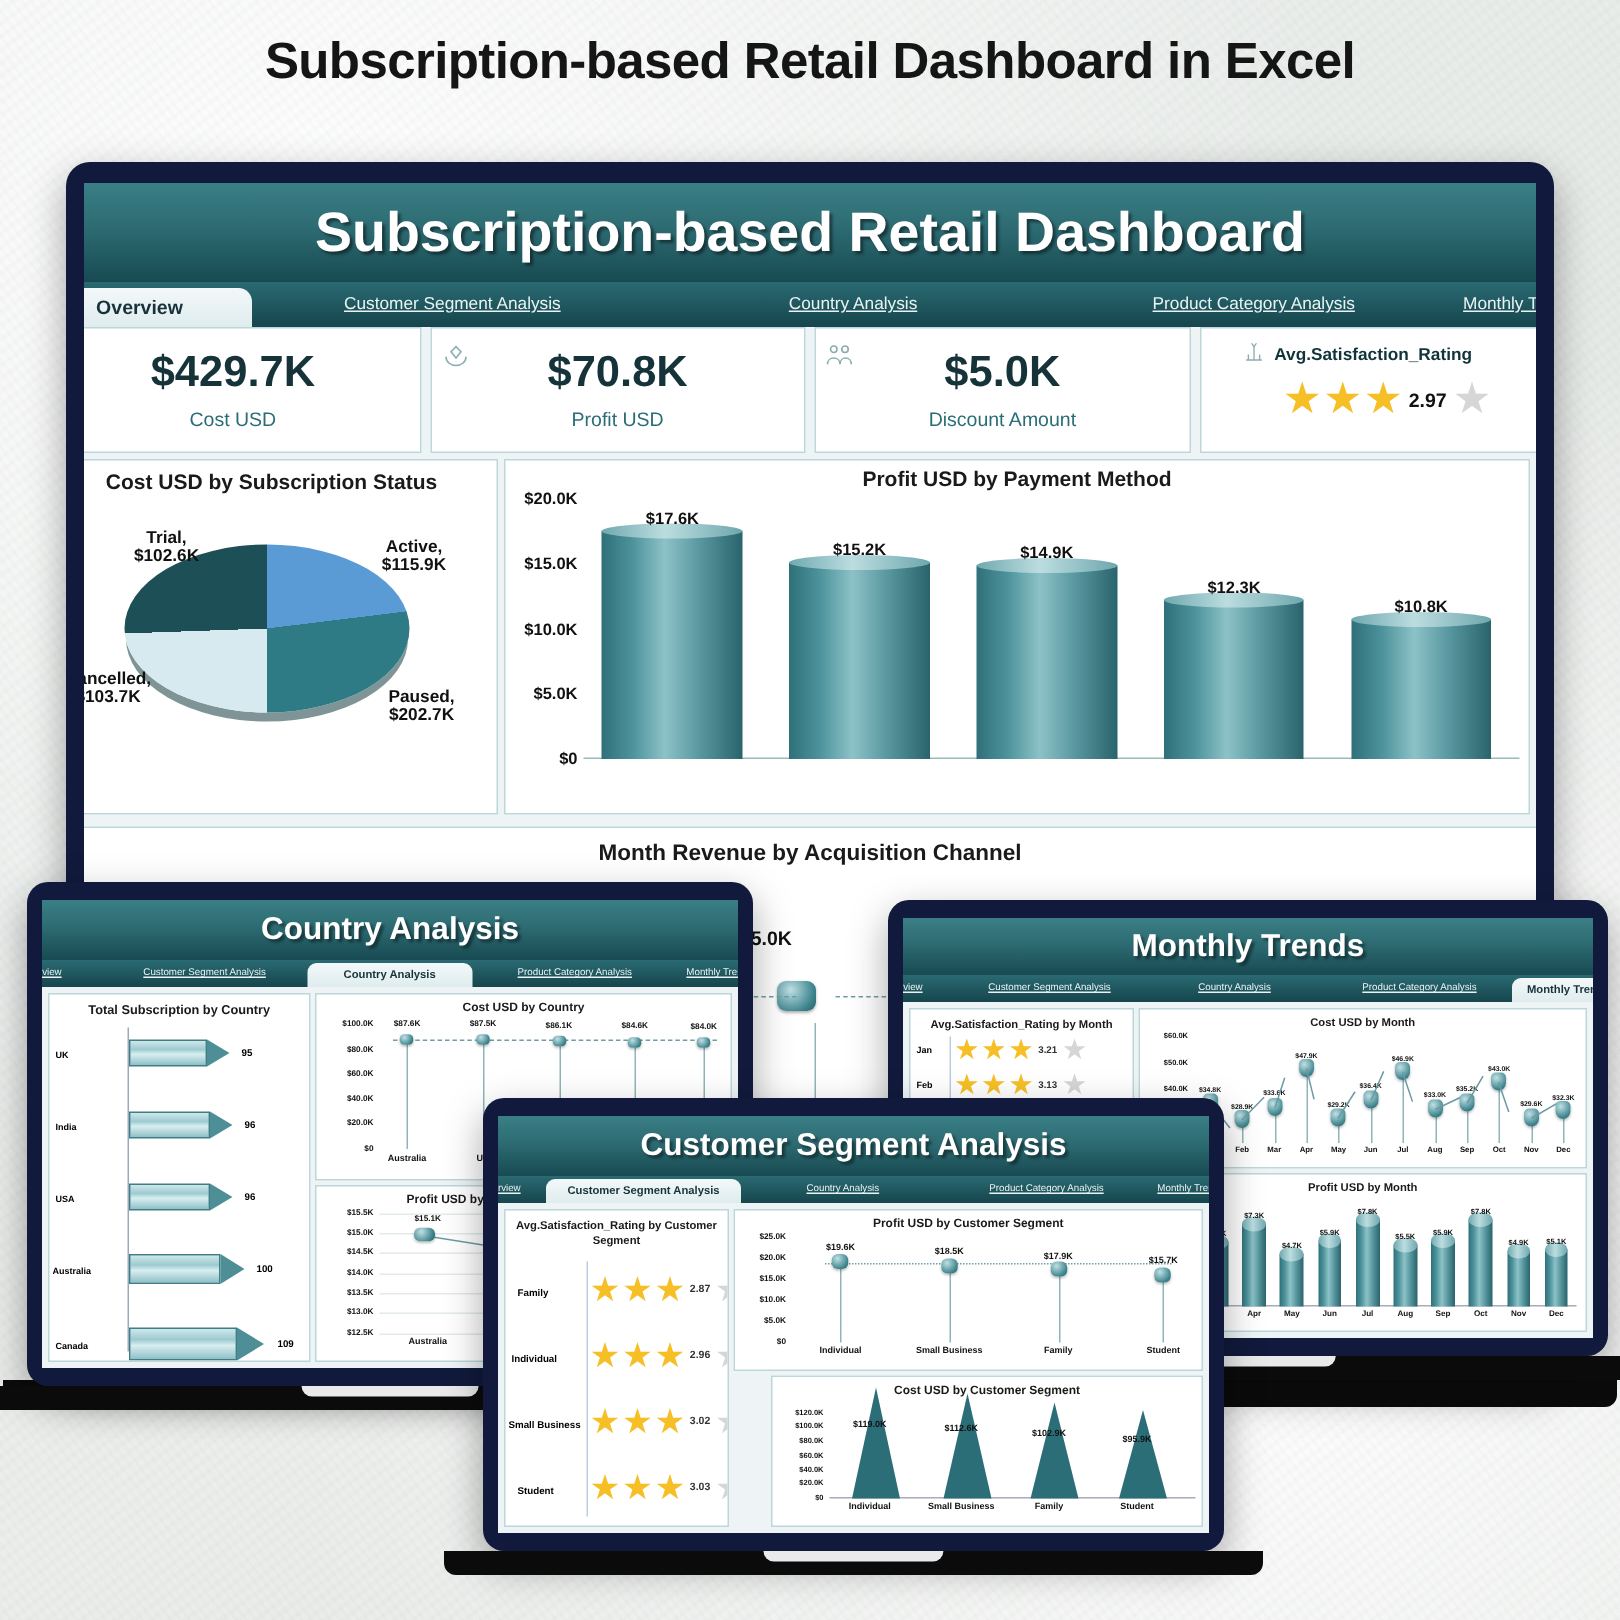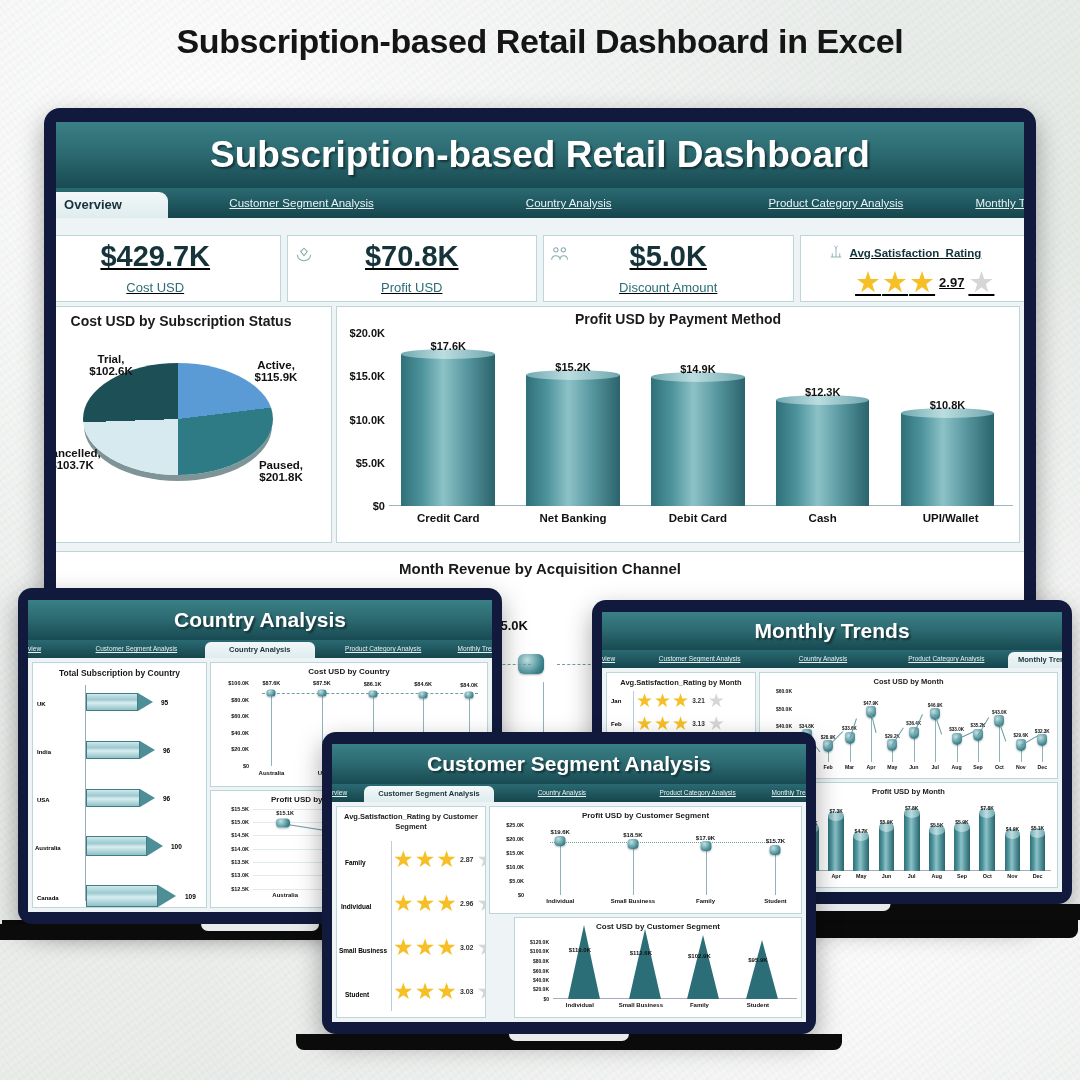--- a/index.html
+++ b/index.html
@@ -61,21 +61,21 @@
   .tab.active{
     background:linear-gradient(180deg,#f3f8f9,#dfecee);
     color:#17323a; text-decoration:none; font-weight:bold;
     border-radius:9px 9px 0 0;
   }
   .panels{ flex:1; padding:4px; display:flex; flex-direction:column; gap:4px; overflow:hidden;}
   .panel{ background:#fff; border:1px solid #bcd6da; position:relative; overflow:hidden;}
   .panel-title{ text-align:center; font-weight:bold; color:#1a1a1a; }
 
   
-  .kpis{ display:flex; gap:6px; padding:17px 4px 0 4px;text-decoration:underline; }
+  .kpis{ display:flex; gap:6px; padding:0 4px 0 4px; }
   .kpi{
     background:#fff; border:1px solid #bcd6da; flex:1;
     display:flex; flex-direction:column; align-items:center; justify-content:center;
     padding:6px 4px; position:relative;
   }
   .kpi-val{ font-size:29px; font-weight:bold; color:#16333a; line-height:1; }
   .kpi-lab{ font-size:13px; color:#2b6d76; margin-top:9px; }
   .kpi-ico{ position:absolute; left:6px; top:8px; opacity:.55; }
   .kpi-rating{ justify-content:flex-start; padding-top:6px;}
   .kpi-rating .rt{ font-size:11.5px; font-weight:bold; color:#11333a; }
@@ -203,21 +203,21 @@
             <div class="pie-wrap" style="left:52px; top:56px; width:190px; height:112px;">
               <div class="pie"></div>
             </div>
             <div class="lab" style="left:40px; top:46px; width:80px; font-size:11.5px; white-space:pre-line;"><span>Trial,
 $102.6K</span></div>
             <div class="lab" style="left:205px; top:52px; width:80px; font-size:11.5px; white-space:pre-line;"><span>Active,
 $115.9K</span></div>
             <div class="lab" style="left:-2px; top:140px; width:86px; font-size:11.5px; white-space:pre-line;"><span>Cancelled,
 $103.7K</span></div>
             <div class="lab" style="left:208px; top:152px; width:84px; font-size:11.5px; white-space:pre-line;"><span>Paused,
-$201.8K</span></div>
+$202.7K</span></div>
           </div>
 
           <div class="panel" style="flex:1;">
             <div class="panel-title" style="font-size:14px; padding-top:4px;">Profit USD by Payment Method</div>
             <div class="axisY" style="top:26px; bottom:36px; width:50px; font-size:11px; font-weight:bold;">
               <span style="top:100%">$0</span>
               <span style="top:75%">$5.0K</span>
               <span style="top:50%">$10.0K</span>
               <span style="top:25%">$15.0K</span>
               <span style="top:0%">$20.0K</span>
@@ -227,27 +227,20 @@
               <div class="cyl" style="left:2%;  width:15%; height:88%;"></div>
               <div class="cyl" style="left:22%; width:15%; height:76%;"></div>
               <div class="cyl" style="left:42%; width:15%; height:74.5%;"></div>
               <div class="cyl" style="left:62%; width:15%; height:61.5%;"></div>
               <div class="cyl" style="left:82%; width:15%; height:54%;"></div>
               <div class="lab" style="left:2%;  width:15%; bottom:89%; font-size:11px;"><span>$17.6K</span></div>
               <div class="lab" style="left:22%; width:15%; bottom:77%; font-size:11px;"><span>$15.2K</span></div>
               <div class="lab" style="left:42%; width:15%; bottom:75.5%; font-size:11px;"><span>$14.9K</span></div>
               <div class="lab" style="left:62%; width:15%; bottom:62.5%; font-size:11px;"><span>$12.3K</span></div>
               <div class="lab" style="left:82%; width:15%; bottom:55%; font-size:11px;"><span>$10.8K</span></div>
-            </div>
-            <div class="plot" style="left:52px; right:6px; bottom:10px; height:20px;">
-              <div class="xlab" style="left:-3%; width:25%; font-size:11.5px;"><span>Credit Card</span></div>
-              <div class="xlab" style="left:17%; width:25%; font-size:11.5px;"><span>Net Banking</span></div>
-              <div class="xlab" style="left:38%; width:23%; font-size:11.5px;"><span>Debit Card</span></div>
-              <div class="xlab" style="left:59%; width:21%; font-size:11.5px;"><span>Cash</span></div>
-              <div class="xlab" style="left:78%; width:24%; font-size:11.5px;"><span>UPI/Wallet</span></div>
             </div>
           </div>
 
         </div>
 
         <div class="panels" style="flex:1;">
           <div class="panel" style="flex:1; margin:0 -30px;">
             <div class="panel-title" style="font-size:15px; padding-top:8px;">Month Revenue by Acquisition Channel</div>
             <div style="position:absolute; left:455px; top:66px; font-size:13px; font-weight:bold; color:#111;"><span>$75.0K</span></div>
             <div class="mk" style="left:500px; top:112px; width:26px; height:20px; border-radius:6px;"></div>

